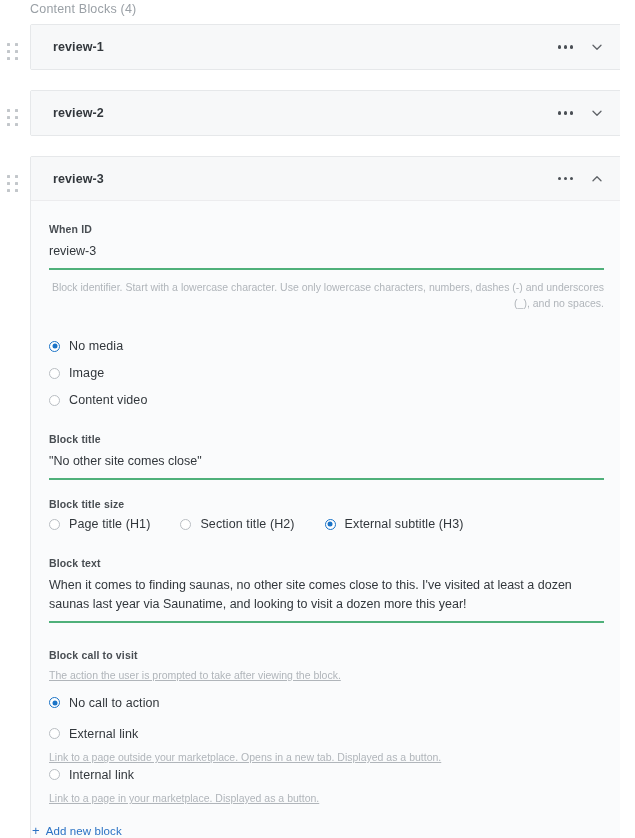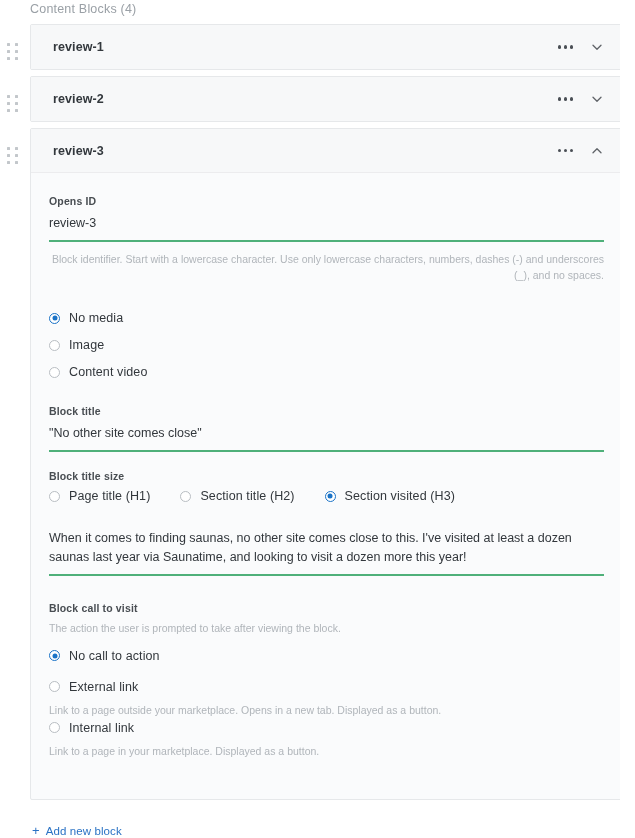--- a/index.html
+++ b/index.html
@@ -14,21 +14,21 @@
 
   
   .section-heading {
     position: absolute; left: 30px; top: 2px;
     font-size: 12.5px; color: #9aa0a6; letter-spacing: .2px;
   }
 
   
   .blocks { position: absolute; left: 0; top: 24px; width: 635px; }
 
-  .block-row { position: relative; margin-bottom: 6px; }
+  .block-row { position: relative; margin-bottom: 20px; }
 
   .drag-handle {
     position: absolute; left: 5px; top: 18px;
     width: 15px; height: 20px;
     display: grid; grid-template-columns: repeat(2, 4px);
     grid-template-rows: repeat(3, 4px);
     gap: 3px 4px; align-content: center; justify-content: center;
     cursor: grab;
   }
   .drag-handle i { display: block; width: 3px; height: 3px; background: #c3c7cb; border-radius: .5px; }
@@ -97,21 +97,21 @@
   .radio.checked .dot { border: 1.5px solid #1a73c7; }
   .radio.checked .dot::after {
     content: ""; position: absolute; left: 50%; top: 50%;
     width: 5px; height: 5px; border-radius: 50%;
     background: #1a73c7; transform: translate(-50%, -50%);
   }
   .radio .rlabel {
     margin-left: 9px; font-size: 12.5px; color: #32373c; letter-spacing: .1px; text-align: center;
   }
   .sub-help {
-    font-size: 10.5px; color: #b0b5ba; margin: 7px 0 0 0; line-height: 1.5;
+    font-size: 10.5px; color: #b0b5ba; margin: 7px 0 0 0; line-height: 1.5; text-decoration: underline;
   }
 
   
   .add-block {
     position: absolute; left: 32px; top: 824px;
     display: inline-flex; align-items: center; gap: 6px;
     font-size: 11.5px; color: #2a72c4; cursor: pointer; letter-spacing: .1px;
   }
   .plus { font-size: 13px; line-height: 1; color: #2a72c4; }
 </style>
@@ -196,21 +196,21 @@
               </span>
             <svg class="chev" viewBox="0 0 16 16">
               <path d="M4 9.8 L8 5.8 L12 9.8" fill="none" stroke="#5f6368" stroke-width="1.3" stroke-linecap="round" stroke-linejoin="round"></path>
             </svg>
           </span>
         </div>
 
         <div class="card-body">
 
           <div class="field">
-            <div class="field-label">Opens ID</div>
+            <div class="field-label">When ID</div>
             <div class="field-value">review-3</div>
             <div class="underline"></div>
             <div class="help-text">Block identifier. Start with a lowercase character. Use only lowercase characters, numbers, dashes (-) and underscores (_), and no spaces.</div>
           </div>
 
           <div class="spacer-lg"></div>
 
           <div class="field">
             <div class="radio-group">
               <div class="radio-row">
@@ -255,29 +255,30 @@
               </div>
               <div class="radio-row">
                 <span class="radio">
                   <span class="dot"></span>
                   <span class="rlabel">Section title (H2)</span>
                 </span>
               </div>
               <div class="radio-row">
                 <span class="radio checked">
                   <span class="dot"></span>
-                  <span class="rlabel">Section visited (H3)</span>
+                  <span class="rlabel">External subtitle (H3)</span>
                 </span>
               </div>
             </div>
           </div>
 
           <div class="spacer-lg"></div>
 
           <div class="field">
+            <div class="field-label">Block text</div>
             <div class="field-value">When it comes to finding saunas, no other site comes close to this. I've visited at least a dozen saunas last year via Saunatime, and looking to visit a dozen more this year!</div>
             <div class="underline"></div>
           </div>
 
           <div class="spacer-lg"></div>
 
           <div class="field">
             <div class="field-label">Block call to visit</div>
             <div class="sub-help" style="margin-top:0;margin-bottom:11px;">The action the user is prompted to take after viewing the block.</div>
 

